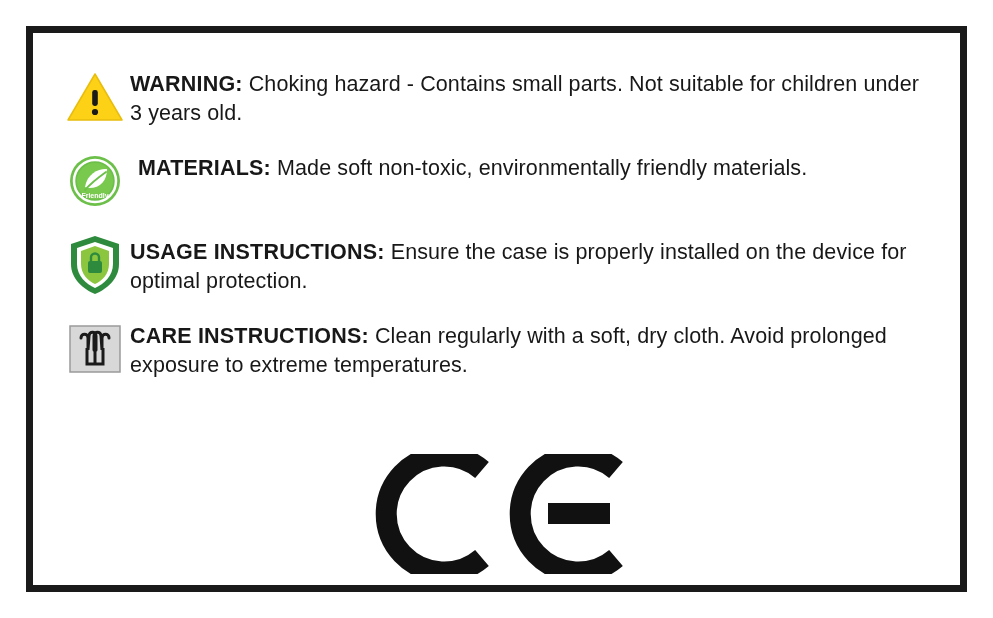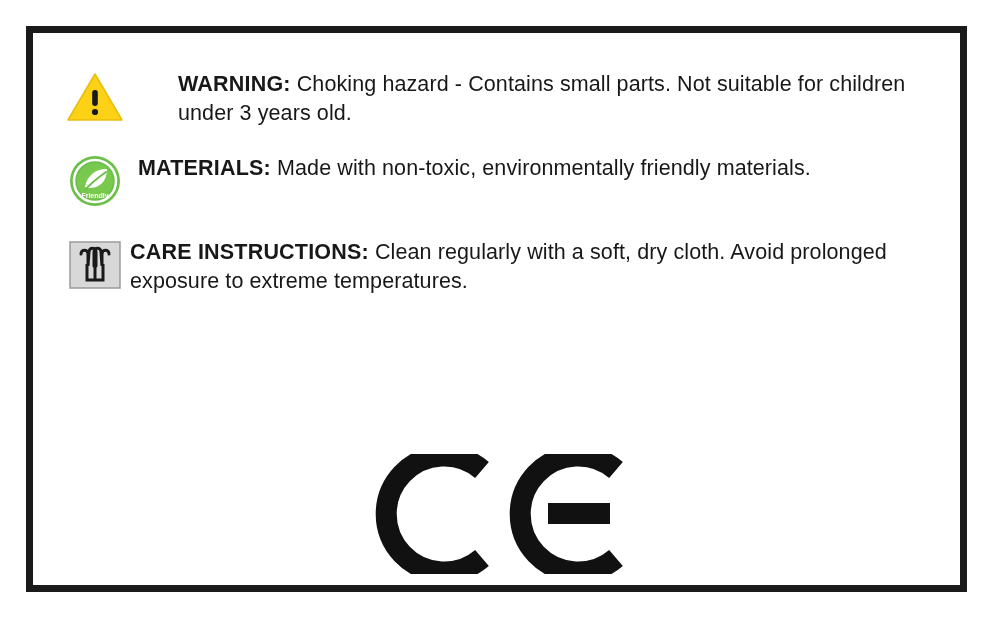--- a/index.html
+++ b/index.html
@@ -64,21 +64,21 @@
     padding-top: 4px;
   }
   .notice-title {
     font-weight: bold;
     letter-spacing: 0.2px;
   }
   .notice-body {
     font-weight: normal;
   }
   
-  .n-warning { margin-top: 6px; gap: 48px; }
+  .n-warning { margin-top: 6px; }
   .n-materials .notice-text { padding-left: 8px; }
   .n-usage { margin-top: 4px; }
   .n-care { margin-top: 0; }
 
   .ce-mark {
     position: absolute;
     left: 0;
     right: 0;
     bottom: 4px;
     display: flex;
@@ -117,24 +117,38 @@
           <svg width="56" height="56" viewBox="0 0 56 56" aria-hidden="true">
             <circle cx="28" cy="28" r="25" fill="#6cc04a"></circle>
             <circle cx="28" cy="28" r="21" fill="none" stroke="#ffffff" stroke-width="2.5"></circle>
             <circle cx="28" cy="28" r="18" fill="#7ac94f"></circle>
             <path d="M18 34 C20 20 33 15 40 16 C40 28 33 36 20 35 Z" fill="#ffffff"></path>
             <path d="M18 37 C24 30 32 24 39 19" stroke="#6cc04a" stroke-width="2" fill="none" stroke-linecap="round"></path>
             <text x="28" y="45" font-family="'Liberation Sans', sans-serif" font-size="7" font-weight="bold" fill="#ffffff" text-anchor="middle">Friendly</text>
           </svg>
         </span>
         <span class="notice-text">
-          <span class="notice-title">MATERIALS:</span><span class="notice-body"> Made with non-toxic, environmentally friendly materials.</span>
+          <span class="notice-title">MATERIALS:</span><span class="notice-body"> Made soft non-toxic, environmentally friendly materials.</span>
         </span>
       </li>
 
+      <li class="notice n-usage">
+        <span class="notice-icon">
+          <svg width="56" height="62" viewBox="0 0 56 62" aria-hidden="true">
+            <path d="M28 2 L52 10 V30 C52 45 40 55 28 60 C16 55 4 45 4 30 V10 Z" fill="#2e8b3d"></path>
+            <path d="M28 8 L46 14 V30 C46 42 37 50 28 54 C19 50 10 42 10 30 V14 Z" fill="#ffffff"></path>
+            <path d="M28 12 L42 17 V30 C42 40 35 47 28 50 C21 47 14 40 14 30 V17 Z" fill="#8cc63f"></path>
+            <rect x="21" y="27" width="14" height="12" rx="2" fill="#2e8b3d"></rect>
+            <path d="M24 27 V23.5 a4 4 0 0 1 8 0 V27" fill="none" stroke="#2e8b3d" stroke-width="2.4"></path>
+          </svg>
+        </span>
+        <span class="notice-text">
+          <span class="notice-title">USAGE INSTRUCTIONS:</span><span class="notice-body"> Ensure the case is properly installed on the device for optimal protection.</span>
+        </span>
+      </li>
 
       <li class="notice n-care">
         <span class="notice-icon">
           <svg width="54" height="50" viewBox="0 0 54 50" aria-hidden="true">
             <rect x="2" y="2" width="50" height="46" fill="#d8d8d8" stroke="#9a9a9a" stroke-width="1.5"></rect>
             <path d="M13 14 C13 9 20 9 20 14 L20 26 L21 12 C21 7 28 7 28 12 L28 26" fill="none" stroke="#1a1a1a" stroke-width="3" stroke-linecap="round"></path>
             <path d="M41 14 C41 9 34 9 34 14 L34 26 L33 12 C33 7 26 7 26 12 L26 26" fill="none" stroke="#1a1a1a" stroke-width="3" stroke-linecap="round"></path>
             <path d="M19 24 L19 40 L35 40 L35 24" fill="none" stroke="#1a1a1a" stroke-width="3"></path>
             <path d="M27 18 L27 40" stroke="#1a1a1a" stroke-width="3"></path>
           </svg>

